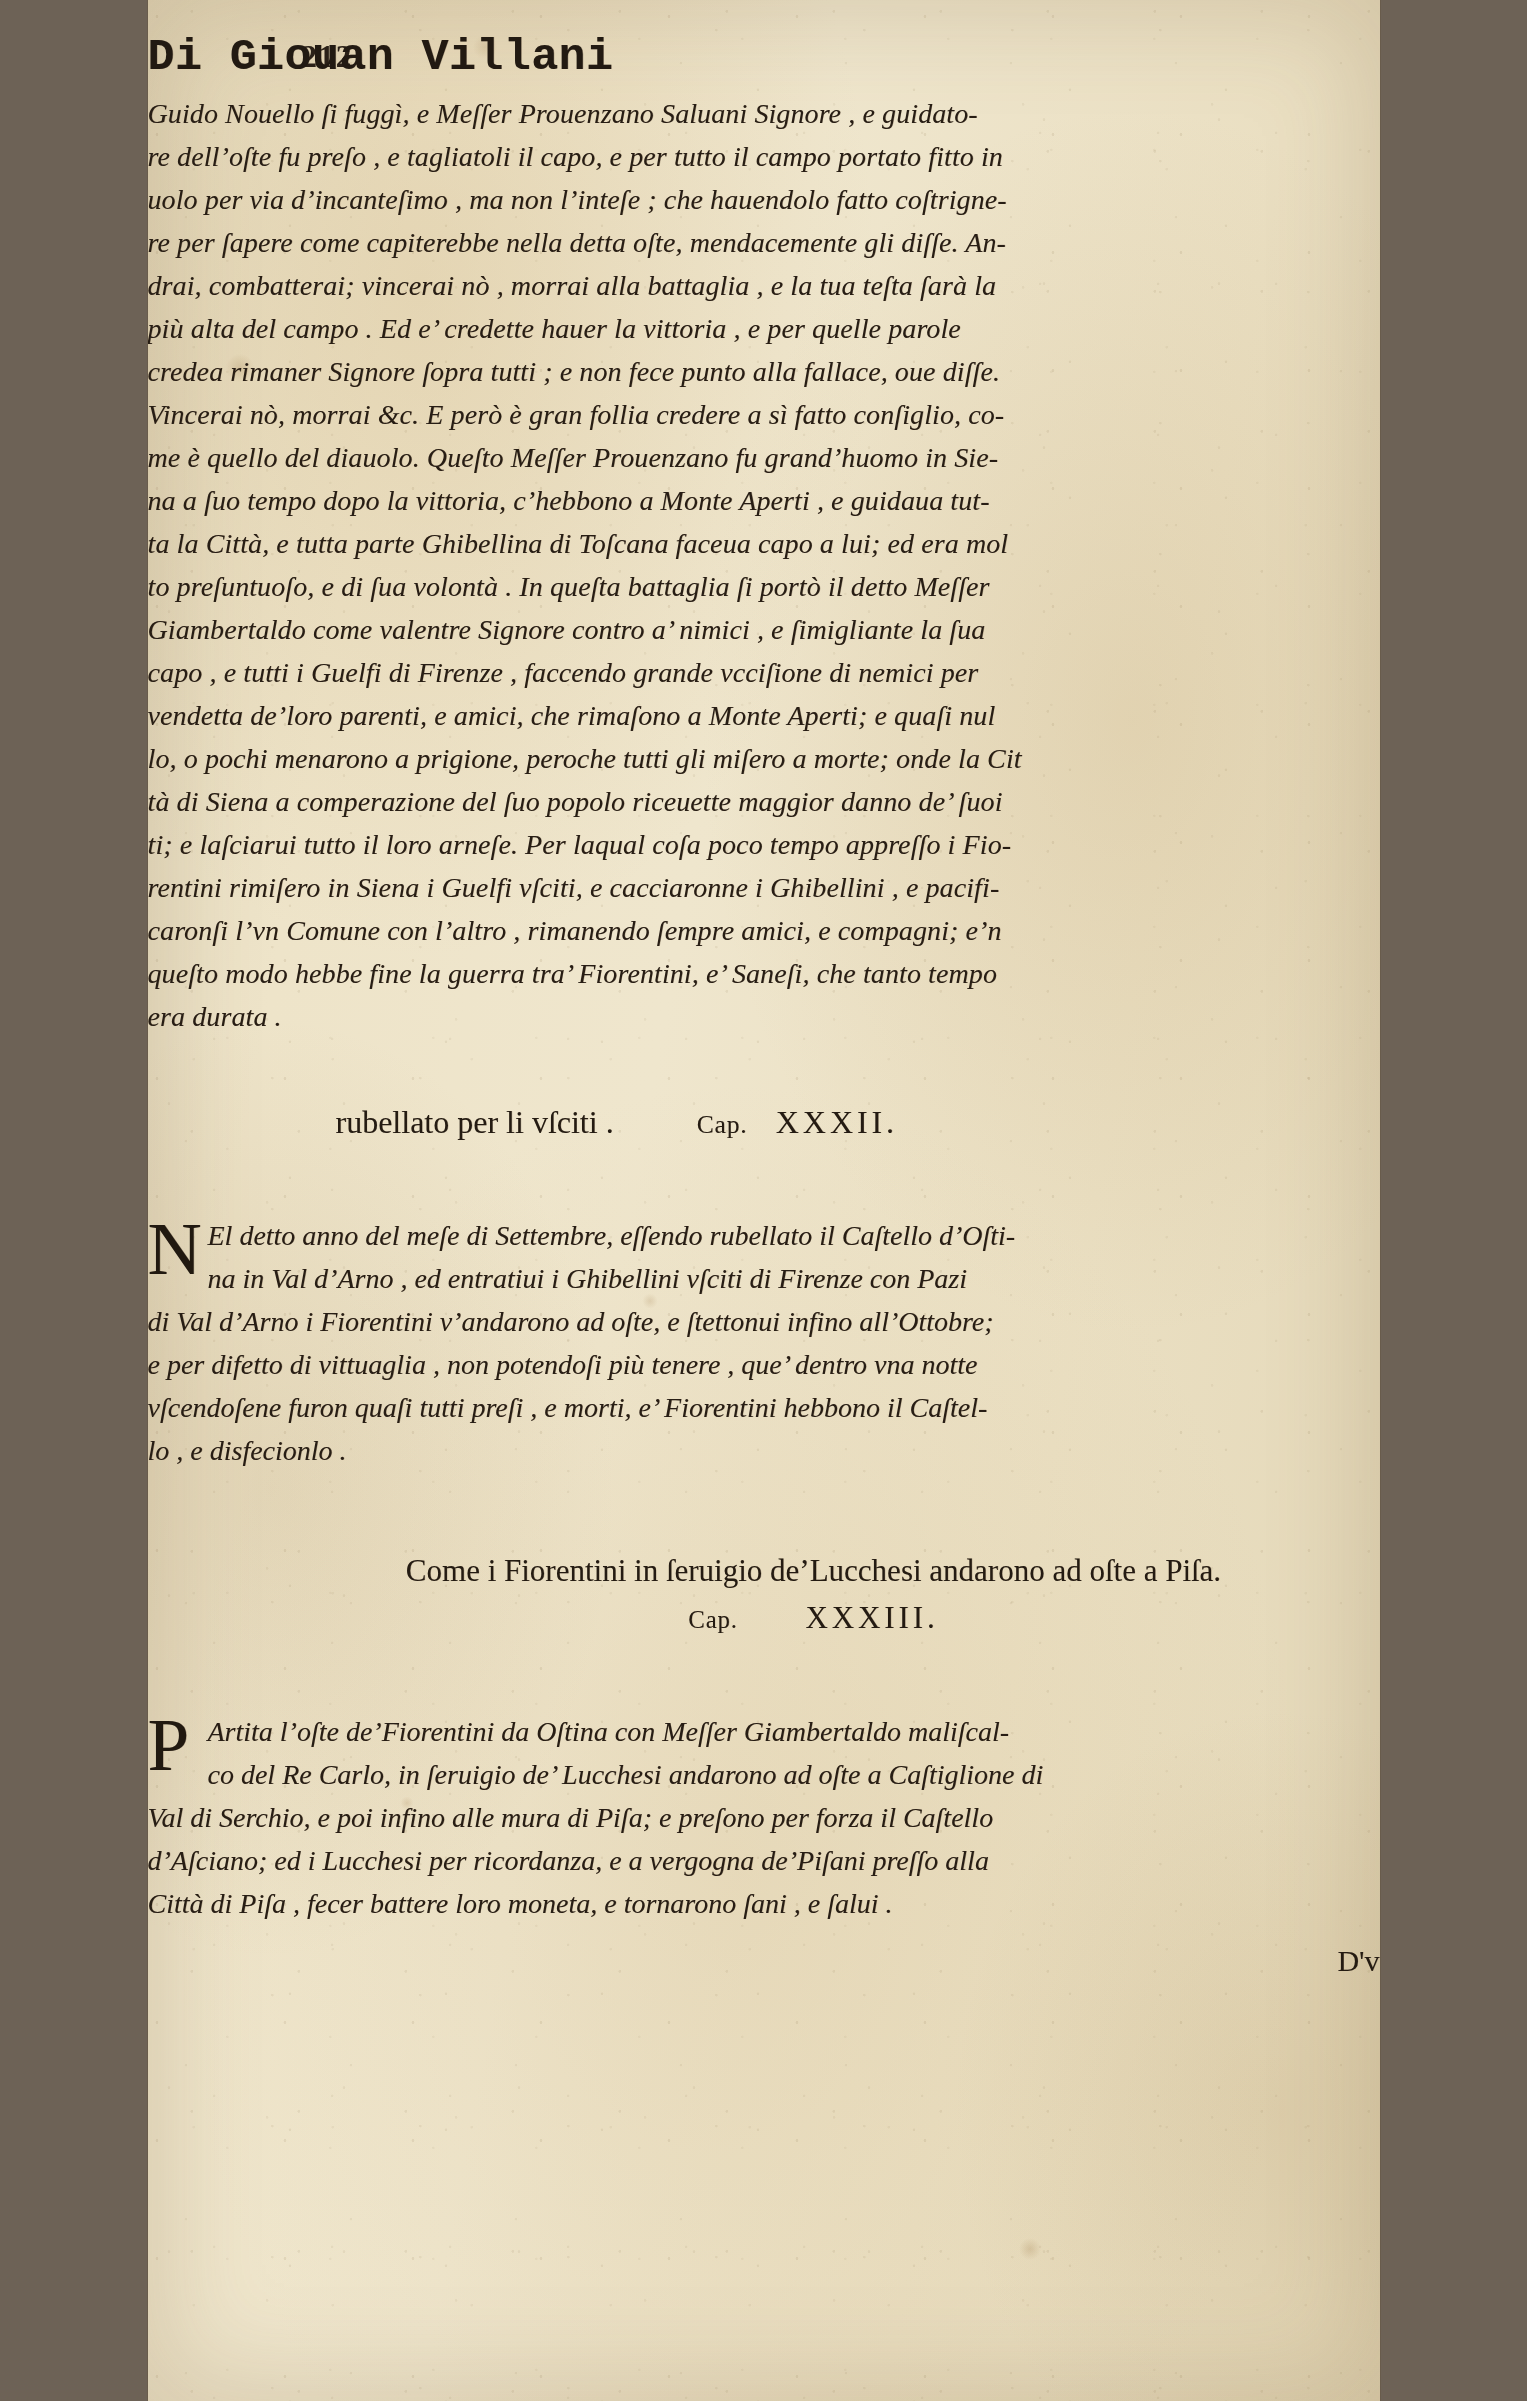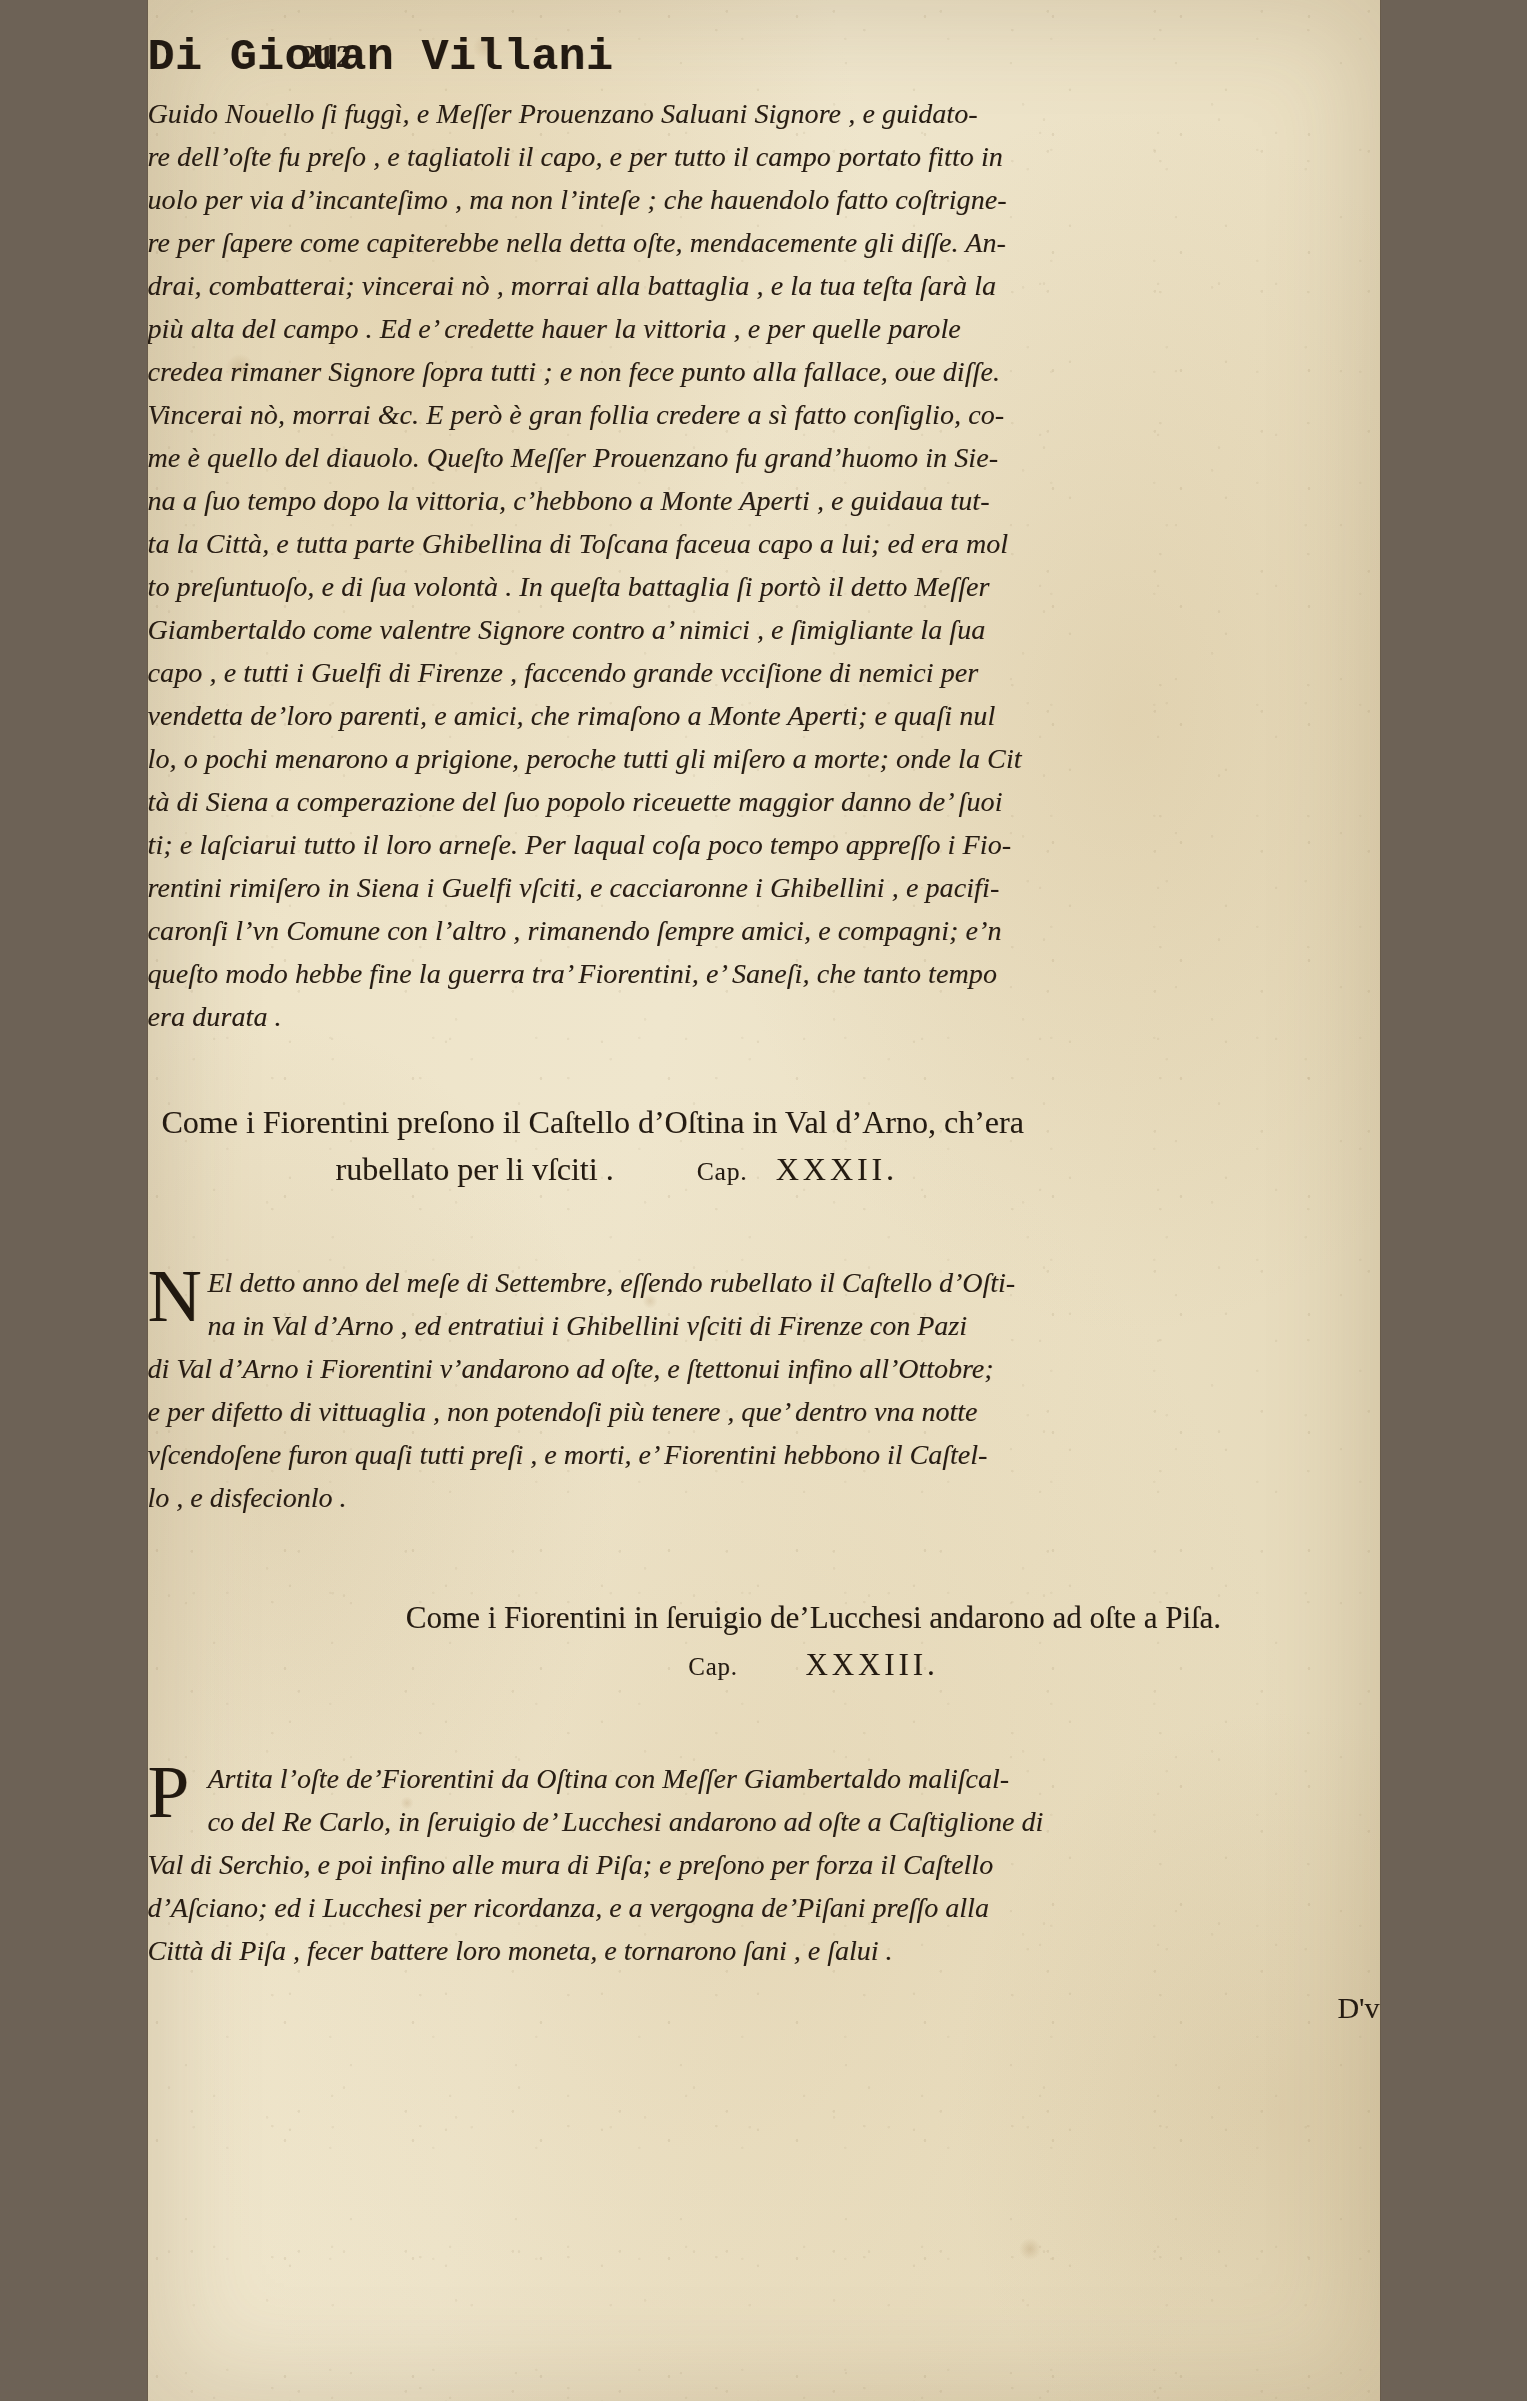--- a/index.html
+++ b/index.html
@@ -214,21 +214,20 @@
       <span class="ln" style="word-spacing: 0px;">lo, o pochi menarono a prigione, peroche tutti gli miſero a morte; onde la Cit</span>
       <span class="ln" style="word-spacing: 0px;">tà di Siena a comperazione del ſuo popolo riceuette maggior danno de’ ſuoi</span>
       <span class="ln" style="word-spacing: 0px;">ti; e laſciarui tutto il loro arneſe. Per laqual coſa poco tempo appreſſo i Fio-</span>
       <span class="ln" style="word-spacing: 0px;">rentini rimiſero in Siena i Guelfi vſciti, e cacciaronne i Ghibellini , e pacifi-</span>
       <span class="ln" style="word-spacing: 0px;">caronſi l’vn Comune con l’altro , rimanendo ſempre amici, e compagni; e’n</span>
       <span class="ln" style="word-spacing: 0px;">queſto modo hebbe fine la guerra tra’ Fiorentini, e’ Saneſi, che tanto tempo</span>
       <span class="ln" style="word-spacing: 0px;">era durata .</span>
     </div>
 
     <div class="chapter-head ch32">
-      <span class="h-line first">Come i Fiorentini preſono il Caſtello d’Oſtina in Val d’Arno, ch’era</span>
       <span class="h-line second">
         <span>rubellato per li vſciti .</span>
         <span class="caplabel smallcap" style="margin-left:75px;">Cap.</span>
         <span class="romannum">XXXII.</span>
       </span>
     </div>
 
     <div class="dropcap-para para2">
       <span class="dropcap">N</span>
       <span class="ln indent1" style="word-spacing: 0px;">El detto anno del meſe di Settembre, eſſendo rubellato il Caſtello d’Oſti-</span>

